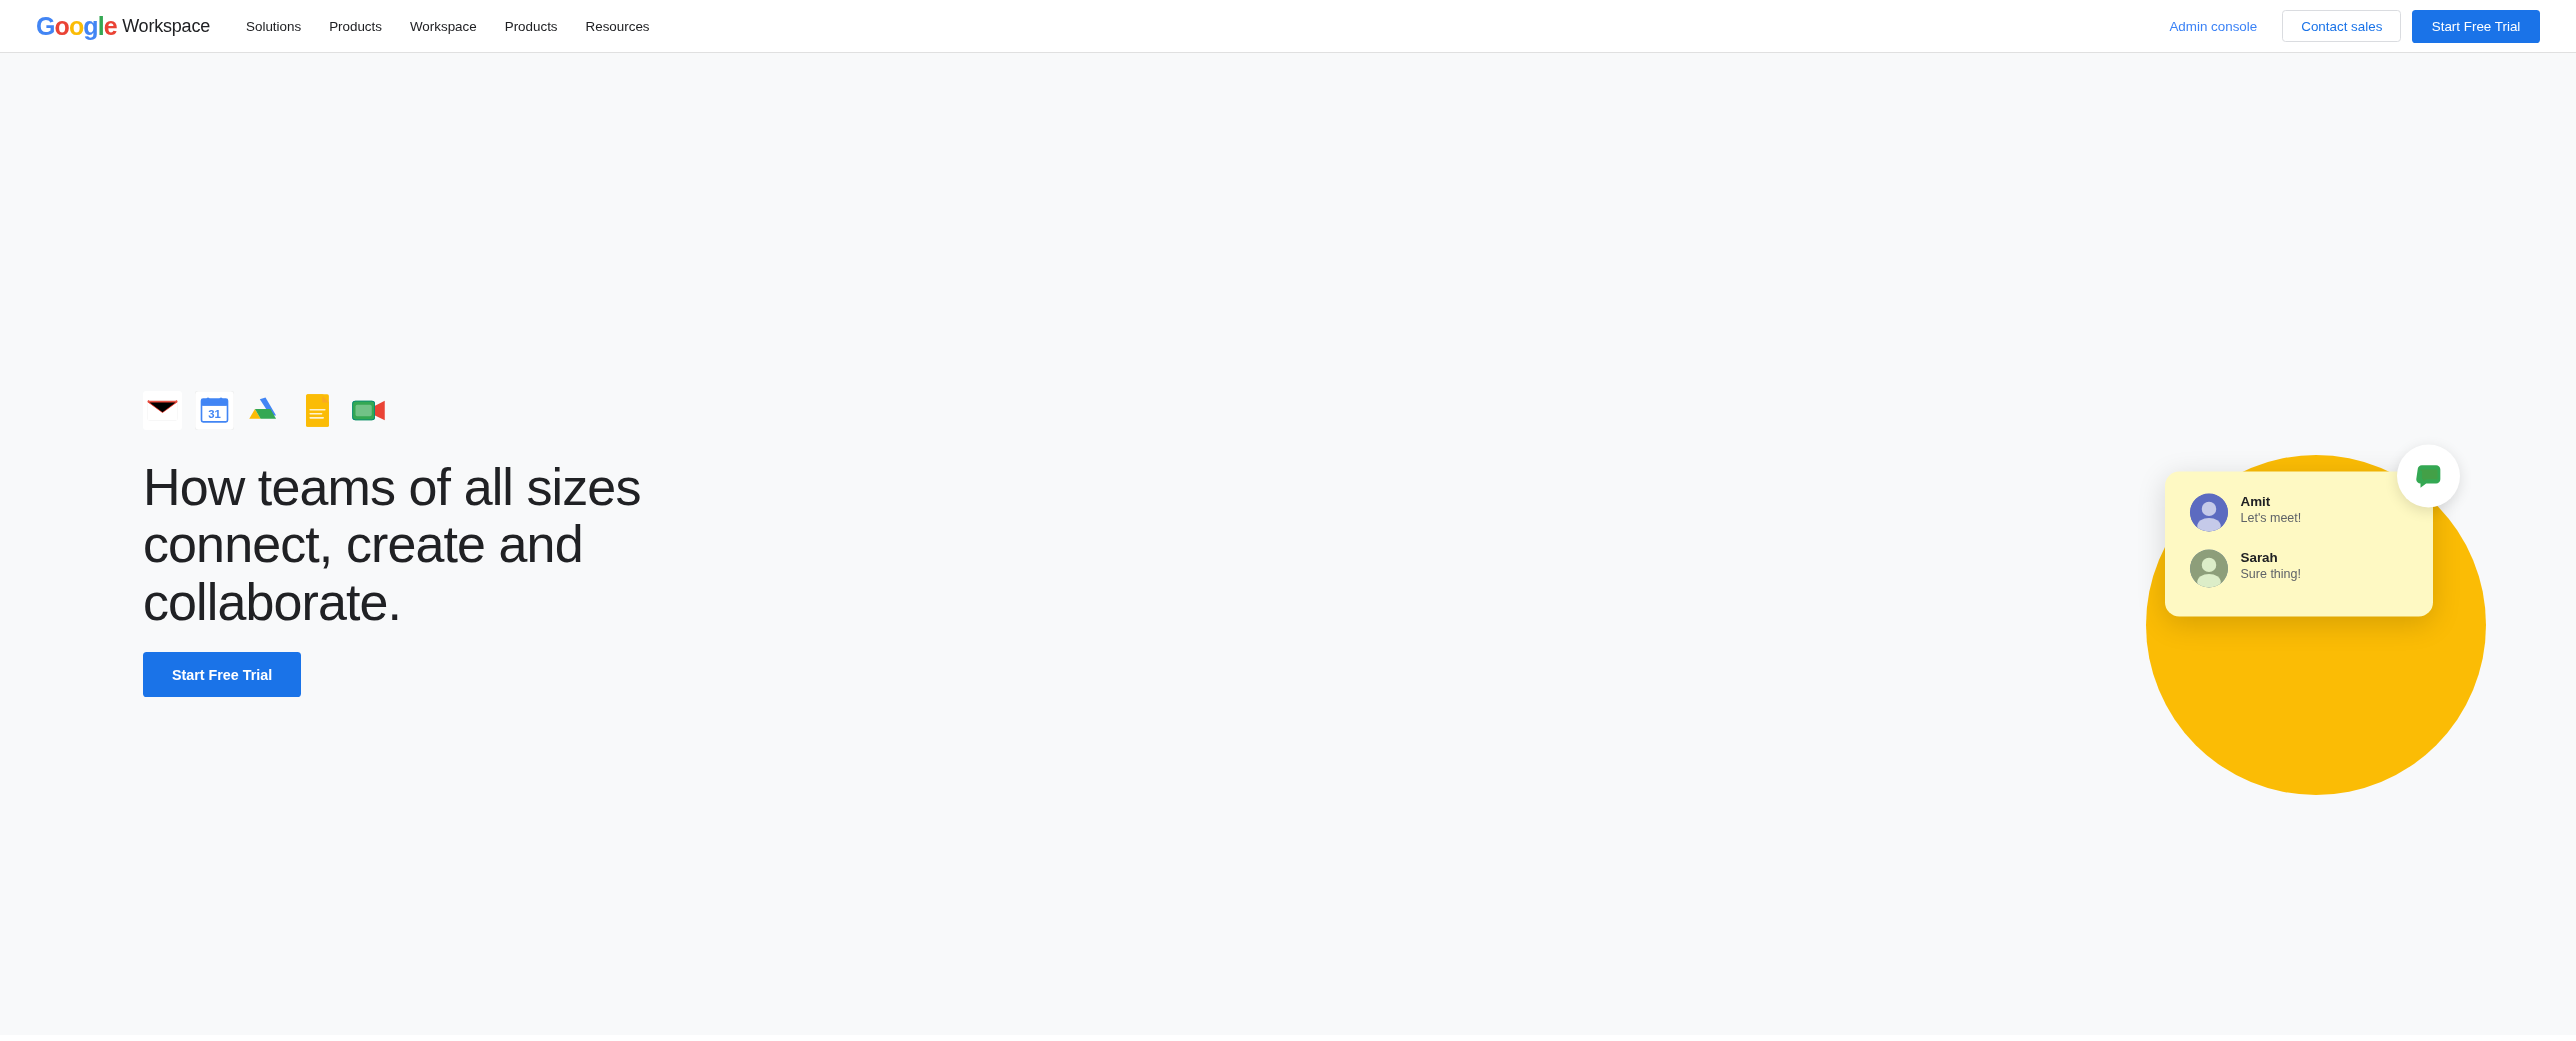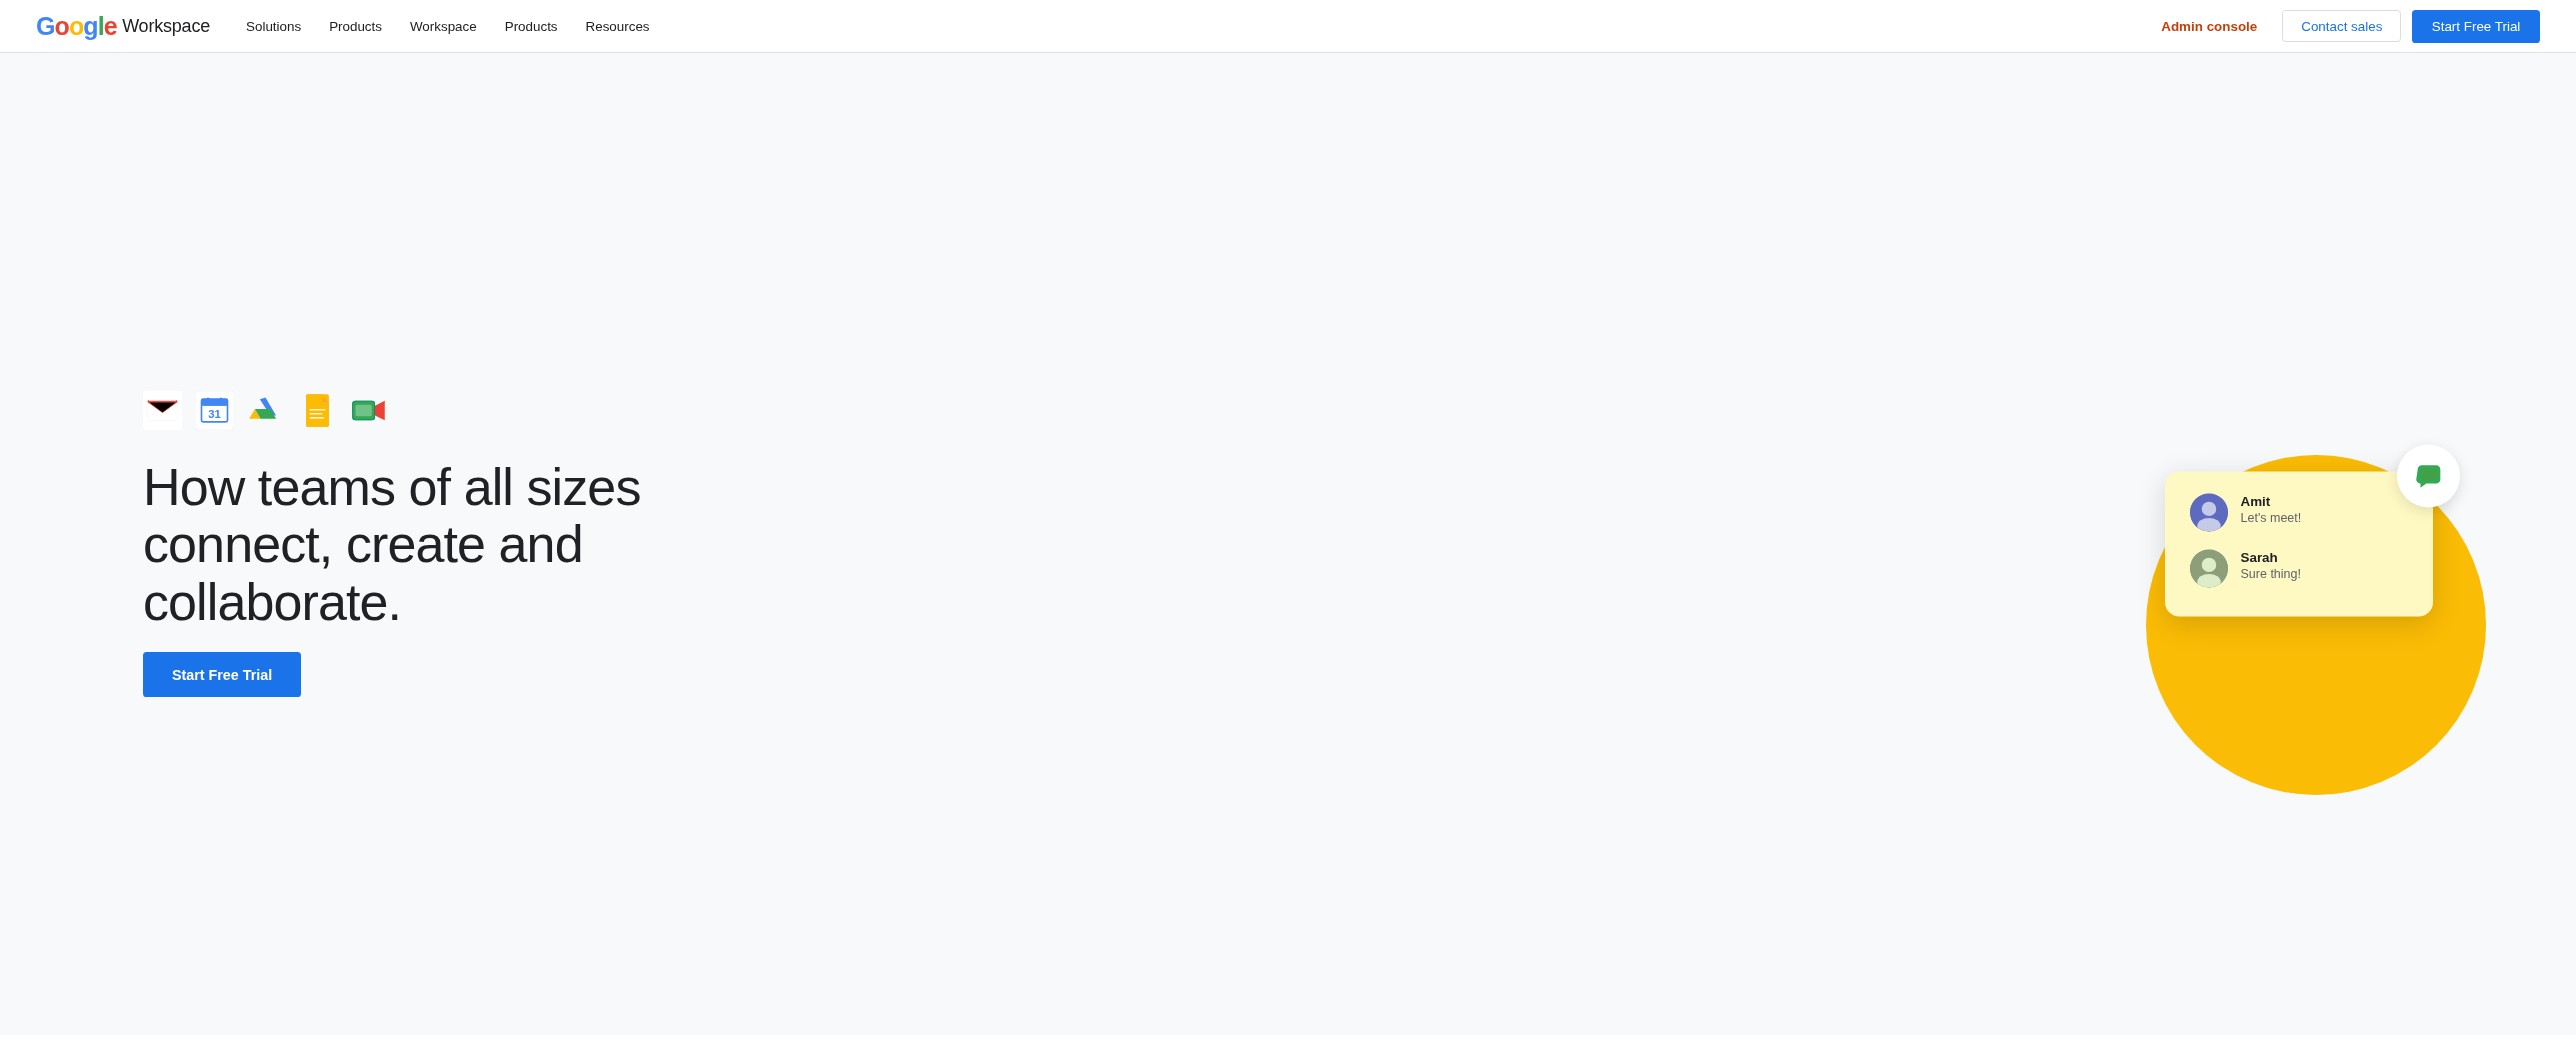--- a/index.html
+++ b/index.html
@@ -51,25 +51,25 @@
       font-weight: 400;
       cursor: pointer;
     }
     .nav-actions {
       display: flex;
       align-items: center;
       gap: 10.7px;
     }
     .btn-admin-console {
       font-size: 13.4px;
-      color: #c2410c;
+      color: #3b82f6;
       background: none;
       border: none;
       cursor: pointer;
-      font-weight: 700;
+      font-weight: 400;
       padding: 7.2px 14.3px;
     }
     .btn-contact-sales {
       font-size: 13.4px;
       color: #1a73e8;
       background: none;
       border: 0.9px solid #dadce0;
       border-radius: 3.6px;
       cursor: pointer;
       font-weight: 500;

